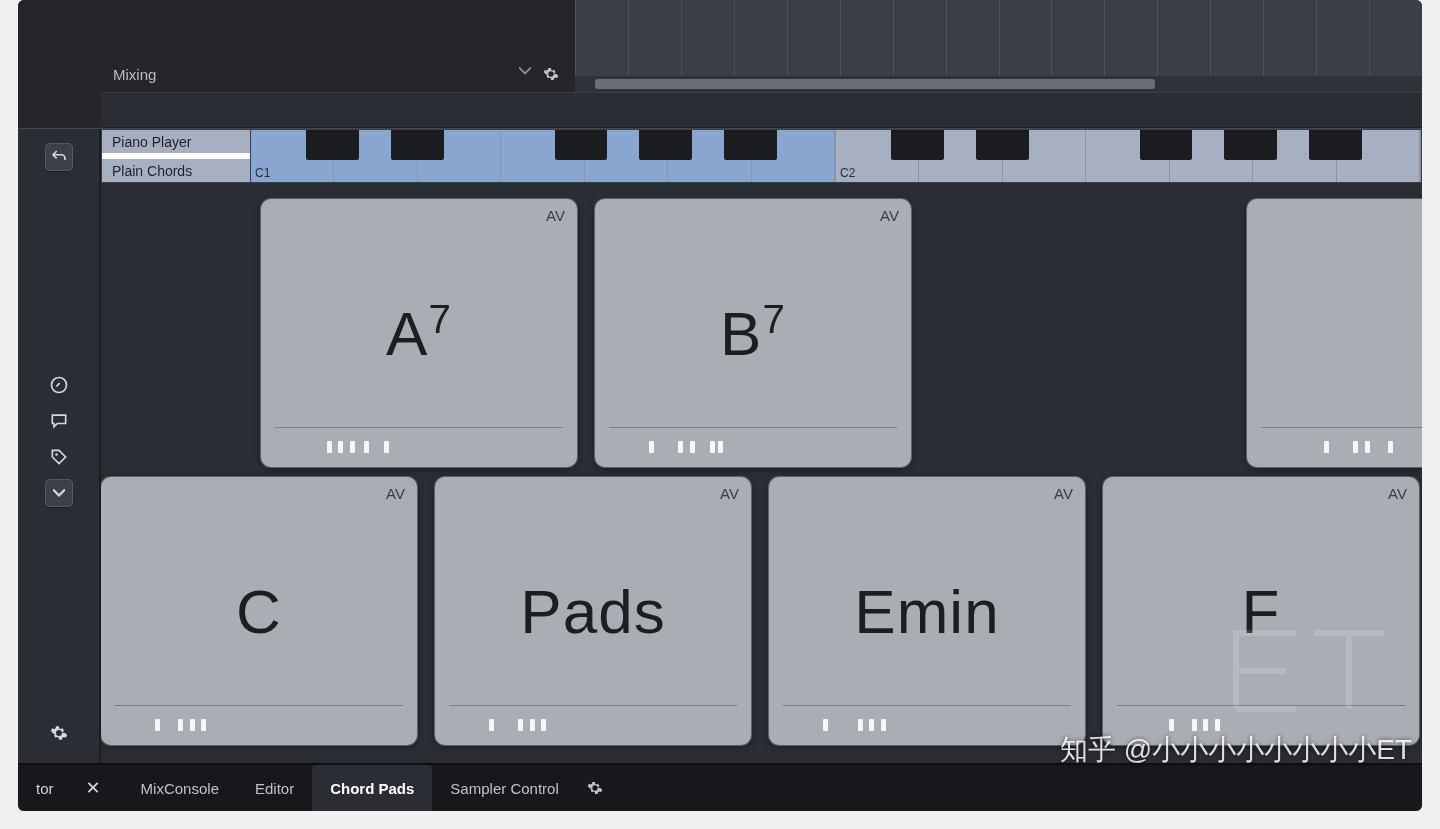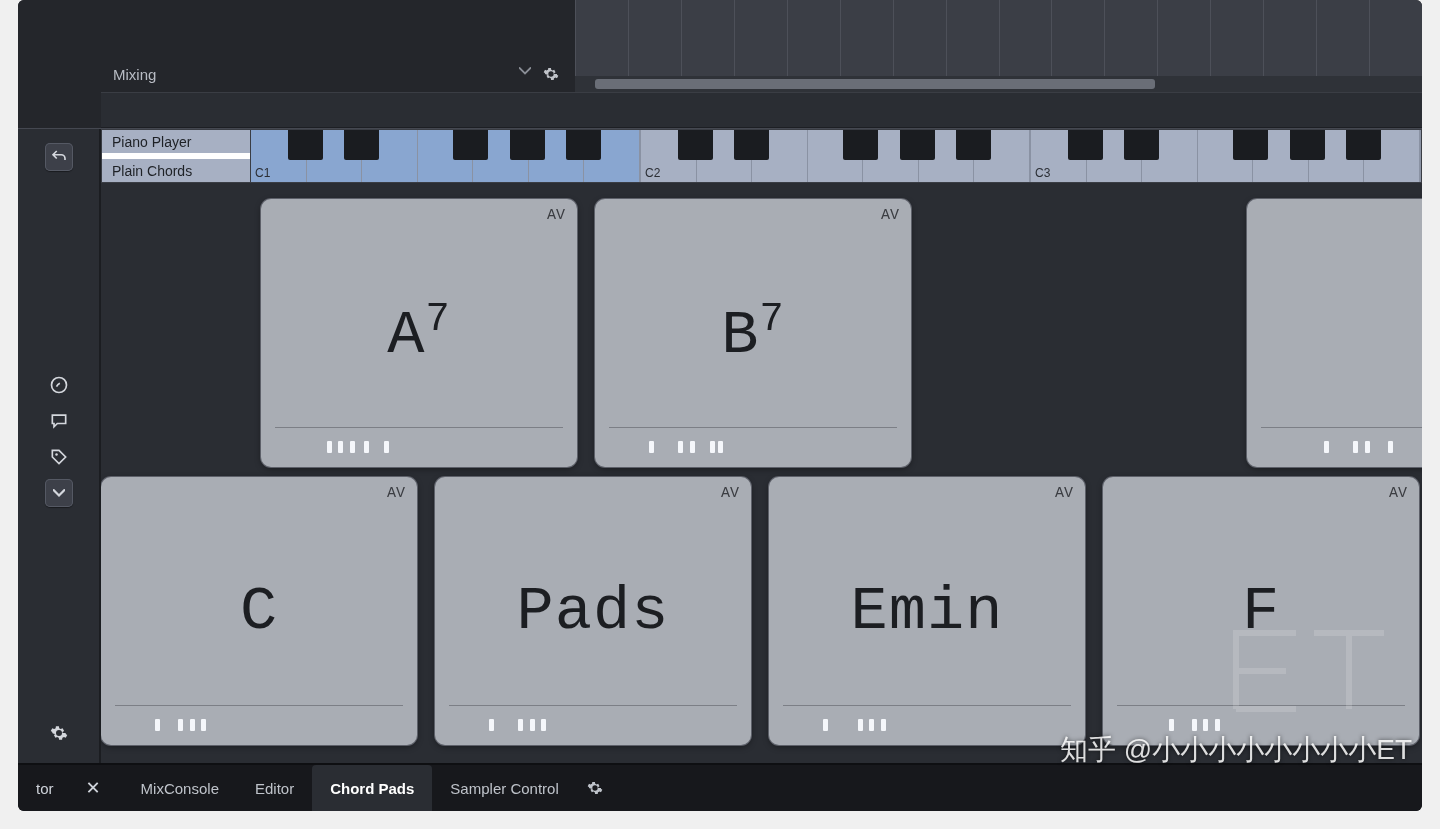--- a/index.html
+++ b/index.html
@@ -123,21 +123,21 @@
   }
   .pads-row.row1 { top: 14px; left: 160px; }
   .pads-row.row2 { top: 292px; left: 0; }
 
   .chord-pad {
     width: 316px; height: 268px;
     background: #a9adb4;
     border-radius: 10px;
     box-shadow: 0 0 0 1px #5d6069, 0 2px 6px rgba(0,0,0,.4);
     position: relative;
-    display: flex; align-items: center; justify-content: center; font-family: Liberation Mono, monospace;
+    display: flex; align-items: center; justify-content: center;
   } 
   .chord-pad .av {
     position: absolute; top: 8px; right: 12px; font-size: 15px; color: #3b3d42;
   }
   .chord-pad .chord-name {
     font-size: 62px; color: #1c1e22; letter-spacing: 1px;
   }
   .chord-pad .chord-name sup { font-size: 0.65em; vertical-align: super; }
   .chord-pad .voicing-strip {
     position: absolute; left: 14px; right: 14px; bottom: 14px; height: 26px;
@@ -325,40 +325,20 @@
                 <div class="wk"></div>
               </div>
               <div class="black-keys">
                 <div class="bk" style="left: 9.5%;"></div>
                 <div class="bk" style="left: 24%;"></div>
                 <div class="bk" style="left: 52%;"></div>
                 <div class="bk" style="left: 66.5%;"></div>
                 <div class="bk" style="left: 81%;"></div>
               </div>
             </div>
-            <div class="kb-oct">
-              <div class="white-keys">
-                <div class="wk">
-                  <span class="lbl">C3</span>
-                </div>
-                <div class="wk"></div>
-                <div class="wk"></div>
-                <div class="wk"></div>
-                <div class="wk"></div>
-                <div class="wk"></div>
-                <div class="wk"></div>
-              </div>
-              <div class="black-keys">
-                <div class="bk" style="left: 9.5%;"></div>
-                <div class="bk" style="left: 24%;"></div>
-                <div class="bk" style="left: 52%;"></div>
-                <div class="bk" style="left: 66.5%;"></div>
-                <div class="bk" style="left: 81%;"></div>
-              </div>
-            </div>
           </div>
       </div>
 
       <div class="pads-viewport">
         <div class="pads-row row1">
             <div class="chord-pad">
               <div class="av">AV</div>
               <div class="chord-name">A<sup>7</sup></div>
               <div class="voicing-strip">
                 <div class="tick" style="left: 18%;"></div>

